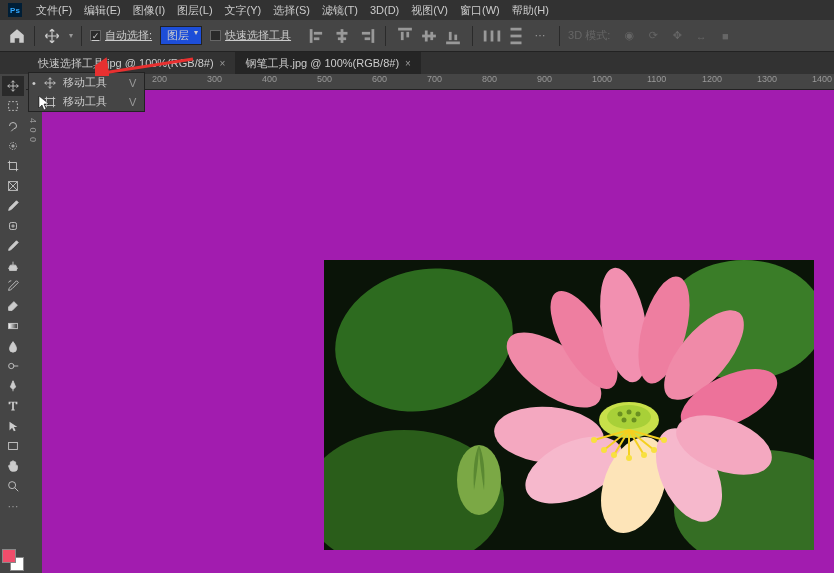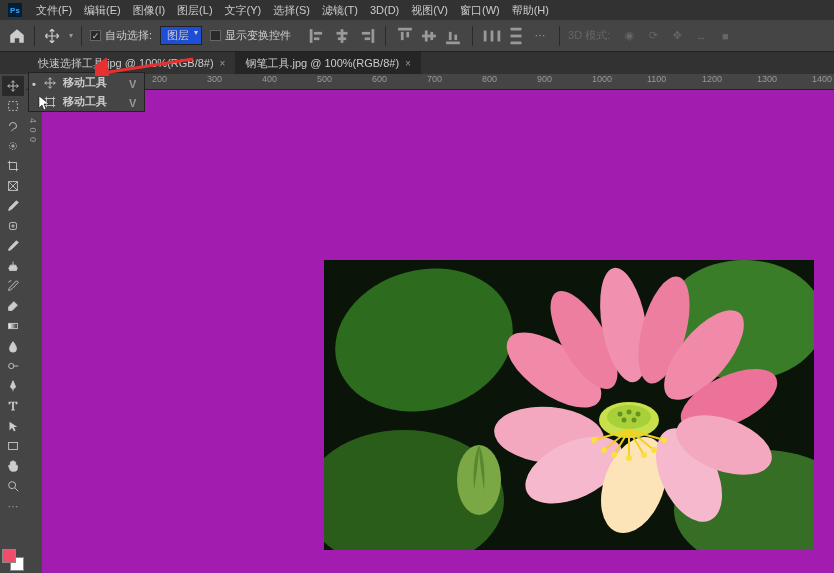--- a/index.html
+++ b/index.html
@@ -11,21 +11,21 @@
     
     .options-bar { height: 32px; background: #454545; display: flex; align-items: center; padding: 0 8px; gap: 8px; border-bottom: 1px solid #222; }
     .home-icon { width: 18px; height: 18px; display: flex; align-items: center; justify-content: center; }
     .move-icon { width: 18px; height: 18px; display: flex; align-items: center; justify-content: center; }
     .checkbox { width: 11px; height: 11px; background: #2a2a2a; border: 1px solid #666; display: inline-flex; align-items: center; justify-content: center; }
     .checkbox.checked::after { content: "✓"; color: #ccc; font-size: 9px; }
     .dropdown { background: #1d4ed8; border: 1px solid #222; padding: 1px 12px 1px 6px; color: #ccc; position: relative; }
     .dropdown::after { content: "▾"; position: absolute; right: 3px; top: 1px; font-size: 8px; }
     .separator { width: 1px; height: 20px; background: #2a2a2a; }
     .icon-btn { width: 22px; height: 22px; display: flex; align-items: center; justify-content: center; color: #999; }
-    .option-label { color: #ccc; display: flex; align-items: center; gap: 4px; }
+    .option-label { color: #ccc; display: flex; align-items: center; gap: 4px; text-decoration: underline; }
     .dim-text { color: #666; }
     
     .tabs-bar { height: 22px; background: #323232; display: flex; align-items: center; padding-left: 28px; }
     .tab { height: 22px; padding: 0 10px; display: flex; align-items: center; gap: 6px; background: #323232; color: #ccc; }
     .tab.active { background: #252525; }
     .tab-close { color: #999; font-size: 10px; }
     
     .main-area { display: flex; height: calc(573px - 74px); position: relative; }
     .toolbox { width: 26px; background: #454545; display: flex; flex-direction: column; padding: 2px; gap: 0; }
     .tool { width: 22px; height: 20px; display: flex; align-items: center; justify-content: center; color: #ccc; position: relative; }
@@ -35,21 +35,21 @@
     .canvas-area { flex: 1; background: #a21caf; position: relative; overflow: hidden; }
     .ruler-h { height: 16px; background: #454545; position: relative; border-bottom: 1px solid #222; }
     .ruler-h .tick { position: absolute; top: 0; font-size: 9px; color: #999; }
     .ruler-v { width: 16px; background: #454545; position: absolute; left: 0; top: 16px; bottom: 0; }
     .ruler-v .v-label { position: absolute; left: 2px; font-size: 9px; color: #999; }
     
     .canvas-content { position: absolute; left: 16px; top: 16px; right: 0; bottom: 0; }
     .image-canvas { position: absolute; left: 282px; top: 170px; width: 490px; height: 290px; }
     
     .tool-popup { position: absolute; left: 28px; top: 72px; background: #454545; border: 1px solid #222; z-index: 100; }
-    .popup-item { display: flex; align-items: flex-end; padding: 2px 8px; gap: 6px; font-weight: bold; }
+    .popup-item { display: flex; align-items: center; padding: 2px 8px; gap: 6px; }
     .popup-item.selected::before { content: "•"; color: #ccc; margin-right: 2px; position: absolute; left: 3px; }
     .popup-item { padding-left: 14px; }
     .popup-icon { width: 14px; height: 14px; display: flex; align-items: center; justify-content: center; }
     .popup-shortcut { margin-left: 16px; color: #999; }
     
     .red-arrow { position: absolute; left: 95px; top: 56px; width: 100px; height: 20px; z-index: 200; }
     .cursor-arrow { position: absolute; left: 38px; top: 95px; width: 12px; height: 16px; z-index: 200; }
     
     .color-swatches { position: absolute; left: 2px; bottom: 2px; width: 22px; height: 22px; }
     .fg-color { position: absolute; width: 14px; height: 14px; background: #f04d6b; border: 1px solid #888; left: 0; top: 0; }
@@ -89,21 +89,21 @@
   </div>
   <span style="color:#999;font-size:8px;">▾</span>
   <div class="separator"></div>
   <div class="option-label">
     <span class="checkbox checked"></span>
     <span>自动选择:</span>
   </div>
   <div class="dropdown">图层</div>
   <div class="option-label">
     <span class="checkbox"></span>
-    <span>显示变换控件</span>
+    <span>快速选择工具</span>
   </div>
   <div style="display:flex;gap:2px;margin-left:8px;">
     <div class="icon-btn">
         <svg viewBox="0 0 16 16" fill="#999">
           <rect x="2" y="3" width="2" height="10"></rect>
           <rect x="5" y="5" width="6" height="2"></rect>
           <rect x="5" y="9" width="4" height="2"></rect>
         </svg>
       </div>
     <div class="icon-btn">

